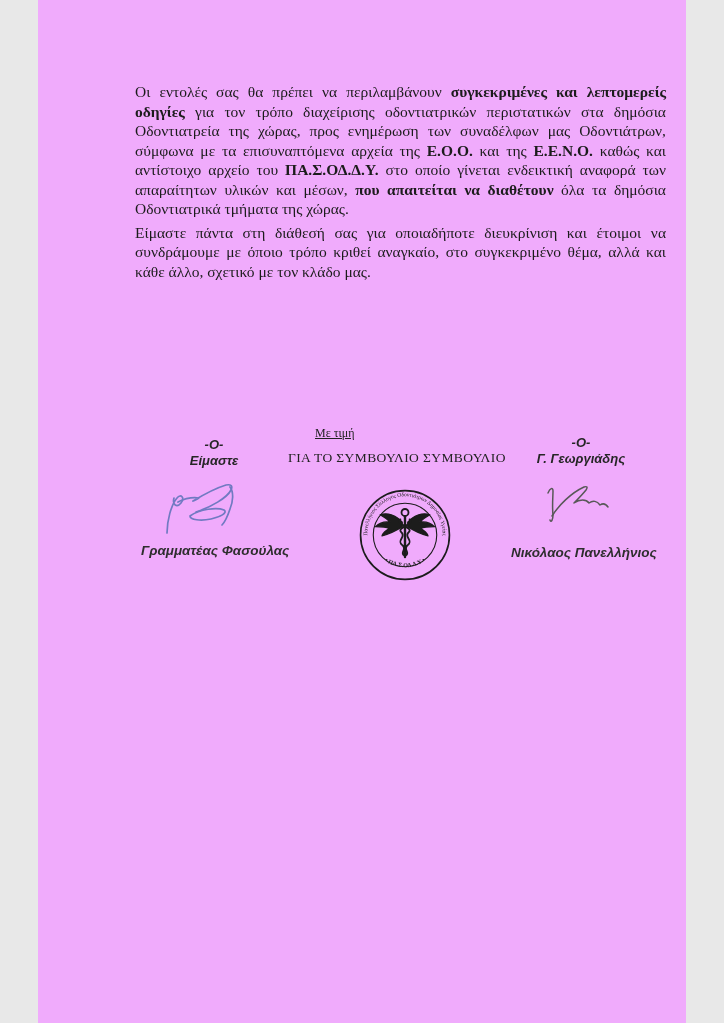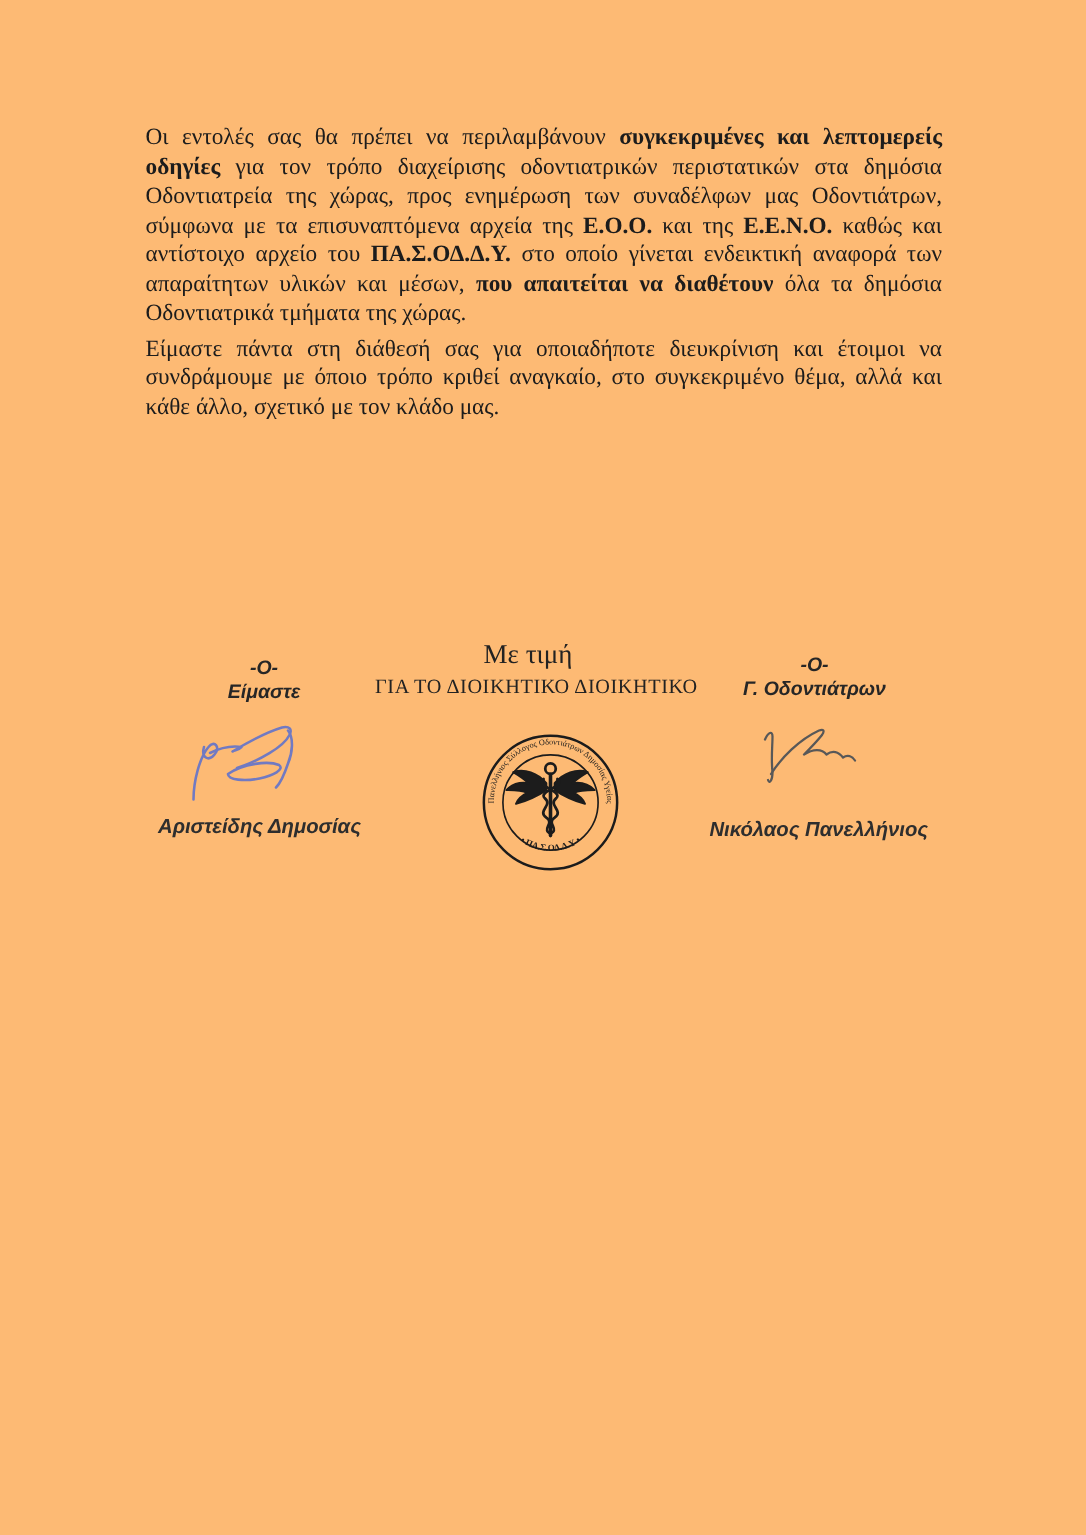--- a/index.html
+++ b/index.html
@@ -1,37 +1,37 @@
 <!DOCTYPE html>
 <html lang="el"><head>
 <meta charset="utf-8">
 <style>
   html,body{margin:0;padding:0;background:#e8e8e8;}
   .page{
     position:relative;
-    width:724px;height:1023px;
-    background:#fdba74;
+    width:648px;height:1023px;
+    background:#f0abfc;
     font-family:"Liberation Serif", serif;
     overflow:hidden;
     margin:0 auto;
   }
   
   .body-text{
     position:absolute;left:97px;top:82px;width:531px;
     color:#1c1c1c;font-size:15.5px;line-height:19.5px;
     text-align:justify;
   }
   .body-text p{margin:0;padding:0;}
   .body-text p + p{margin-top:4px;}
   .body-text b{font-weight:bold;}
 
   
   .sig-closing{
     position:absolute;top:426px;left:277px;width:150px;
-    text-align:center;font-size:18px;color:#222222;
+    text-align:left;font-size:12px;color:#222222;text-decoration:underline;
   }
   .sig-board{
     position:absolute;top:450px;left:250px;width:212px;
     text-align:center;font-size:13.5px;color:#222222;letter-spacing:.4px;
     white-space:nowrap;
   }
   .sig-head{
     position:absolute;
     font-family:"Liberation Sans", sans-serif;
     font-style:italic;font-weight:bold;
@@ -57,35 +57,35 @@
 <body>
 
 <div class="page">
 
   <div class="body-text">
     <p><span>Οι εντολές σας θα πρέπει να περιλαμβάνουν </span><b>συγκεκριμένες και λεπτομερείς οδηγίες</b><span> για τον τρόπο διαχείρισης οδοντιατρικών περιστατικών στα δημόσια Οδοντιατρεία της χώρας, προς ενημέρωση των συναδέλφων μας Οδοντιάτρων, σύμφωνα με τα επισυναπτόμενα αρχεία της </span><b>Ε.Ο.Ο.</b><span> και της </span><b>Ε.Ε.Ν.Ο.</b><span> καθώς και αντίστοιχο αρχείο του </span><b>ΠΑ.Σ.ΟΔ.Δ.Υ.</b><span> στο οποίο γίνεται ενδεικτική αναφορά των απαραίτητων υλικών και μέσων, </span><b>που απαιτείται να διαθέτουν</b><span> όλα τα δημόσια Οδοντιατρικά τμήματα της χώρας.</span></p>
     <p><span>Είμαστε πάντα στη διάθεσή σας για οποιαδήποτε διευκρίνιση και έτοιμοι να συνδράμουμε με όποιο τρόπο κριθεί αναγκαίο, στο συγκεκριμένο θέμα, αλλά και κάθε άλλο, σχετικό με τον κλάδο μας.</span></p>
   </div>
 
   <div class="sig-closing">Με τιμή</div>
-  <div class="sig-board">ΓΙΑ ΤΟ ΔΙΟΙΚΗΤΙΚΟ ΔΙΟΙΚΗΤΙΚΟ</div>
+  <div class="sig-board">ΓΙΑ ΤΟ ΣΥΜΒΟΥΛΙΟ ΣΥΜΒΟΥΛΙΟ</div>
 
   <div class="sig-head head-president">
     <div>-Ο-</div>
     <div>Είμαστε</div>
   </div>
   <svg class="sig-svg svg-president" viewBox="0 0 90 58">
     <g fill="none" stroke="#717ac2" stroke-width="1.7" stroke-linecap="round" stroke-linejoin="round">
       <path d="M 8,52 C 8,40 12,24 18,17 C 22,12 26,17 22,22 C 18,27 13,24 15,17"></path>
       <path d="M 19,21 C 27,17 33,16 40,17 C 38,19 36,19 34,20 C 44,14 57,7 67,4 C 72,3 74,5 72,9 C 68,17 52,26 37,31"></path>
       <path d="M 71,6 C 75,11 74,21 71,28 C 69,34 67,40 63,44"></path>
       <path d="M 31,35 C 41,28 58,26 65,29 C 69,32 61,36 52,38 C 42,40 31,39 31,35"></path>
     </g>
   </svg>
-  <div class="sig-name name-president">Αριστείδης Δημοσίας</div>
+  <div class="sig-name name-president">Γραμματέας Φασούλας</div>
 
   <svg class="sig-svg svg-seal" viewBox="0 0 100 100">
     <defs>
       <path id="sealArcTop" d="M 10,58 A 41,41 0 1 1 90,58"></path>
       <path id="sealArcBottom" d="M 14,61 A 39,39 0 0 0 86,61"></path>
     </defs>
     <circle cx="50" cy="50" r="48.3" fill="none" stroke="#1c1c1c" stroke-width="1.8"></circle>
     <circle cx="50" cy="50" r="34.5" fill="none" stroke="#1c1c1c" stroke-width="1.2"></circle>
     <text font-size="6" font-family="Liberation Serif, serif" fill="#1c1c1c">
       <textPath href="#sealArcTop" startOffset="50%" text-anchor="middle">Πανελλήνιος Σύλλογος Οδοντιάτρων Δημοσίας Υγείας</textPath>
@@ -98,21 +98,21 @@
       <line x1="50" y1="29.5" x2="50" y2="74" stroke-width="2.6"></line>
       <path stroke-width="1.4" fill="#1c1c1c" d="M 47,36 C 41,29 31,25 23,28 C 28,31 31,33 34,36 C 28,35 22,37 18,41 C 24,41 29,41 33,43 C 29,45 26,48 25,51 C 32,49 41,45 47,41 Z"></path>
       <path stroke-width="1.4" fill="#1c1c1c" d="M 53,36 C 59,29 69,25 77,28 C 72,31 69,33 66,36 C 72,35 78,37 82,41 C 76,41 71,41 67,43 C 71,45 74,48 75,51 C 68,49 59,45 53,41 Z"></path>
       <path stroke-width="2" d="M 45,33 C 38,38 60,42 54,47 C 48,52 60,56 53,61 C 47,65 56,69 51,72"></path>
       <path stroke-width="2" d="M 55,33 C 62,38 40,42 46,47 C 52,52 40,56 47,61 C 53,65 44,69 49,72"></path>
     </g>
   </svg>
 
   <div class="sig-head head-secretary">
     <div>-Ο-</div>
-    <div>Γ. Οδοντιάτρων</div>
+    <div>Γ. Γεωργιάδης</div>
   </div>
   <svg class="sig-svg svg-secretary" viewBox="0 0 74 44">
     <g fill="none" stroke="#585858" stroke-width="1.5" stroke-linecap="round" stroke-linejoin="round">
       <path d="M 9,9 C 11,4 14,3 14,7 C 14,13 13,22 14,31 C 14,36 12,39 11,36"></path>
       <path d="M 13,32 C 20,21 32,9 45,3 C 48,2 49,3 47,6 C 43,11 39,15 35,19 C 41,15 47,15 50,19 C 54,16 58,17 61,21 C 64,19 67,20 69,23"></path>
     </g>
   </svg>
   <div class="sig-name name-secretary">Νικόλαος Πανελλήνιος</div>
 
 </div>

